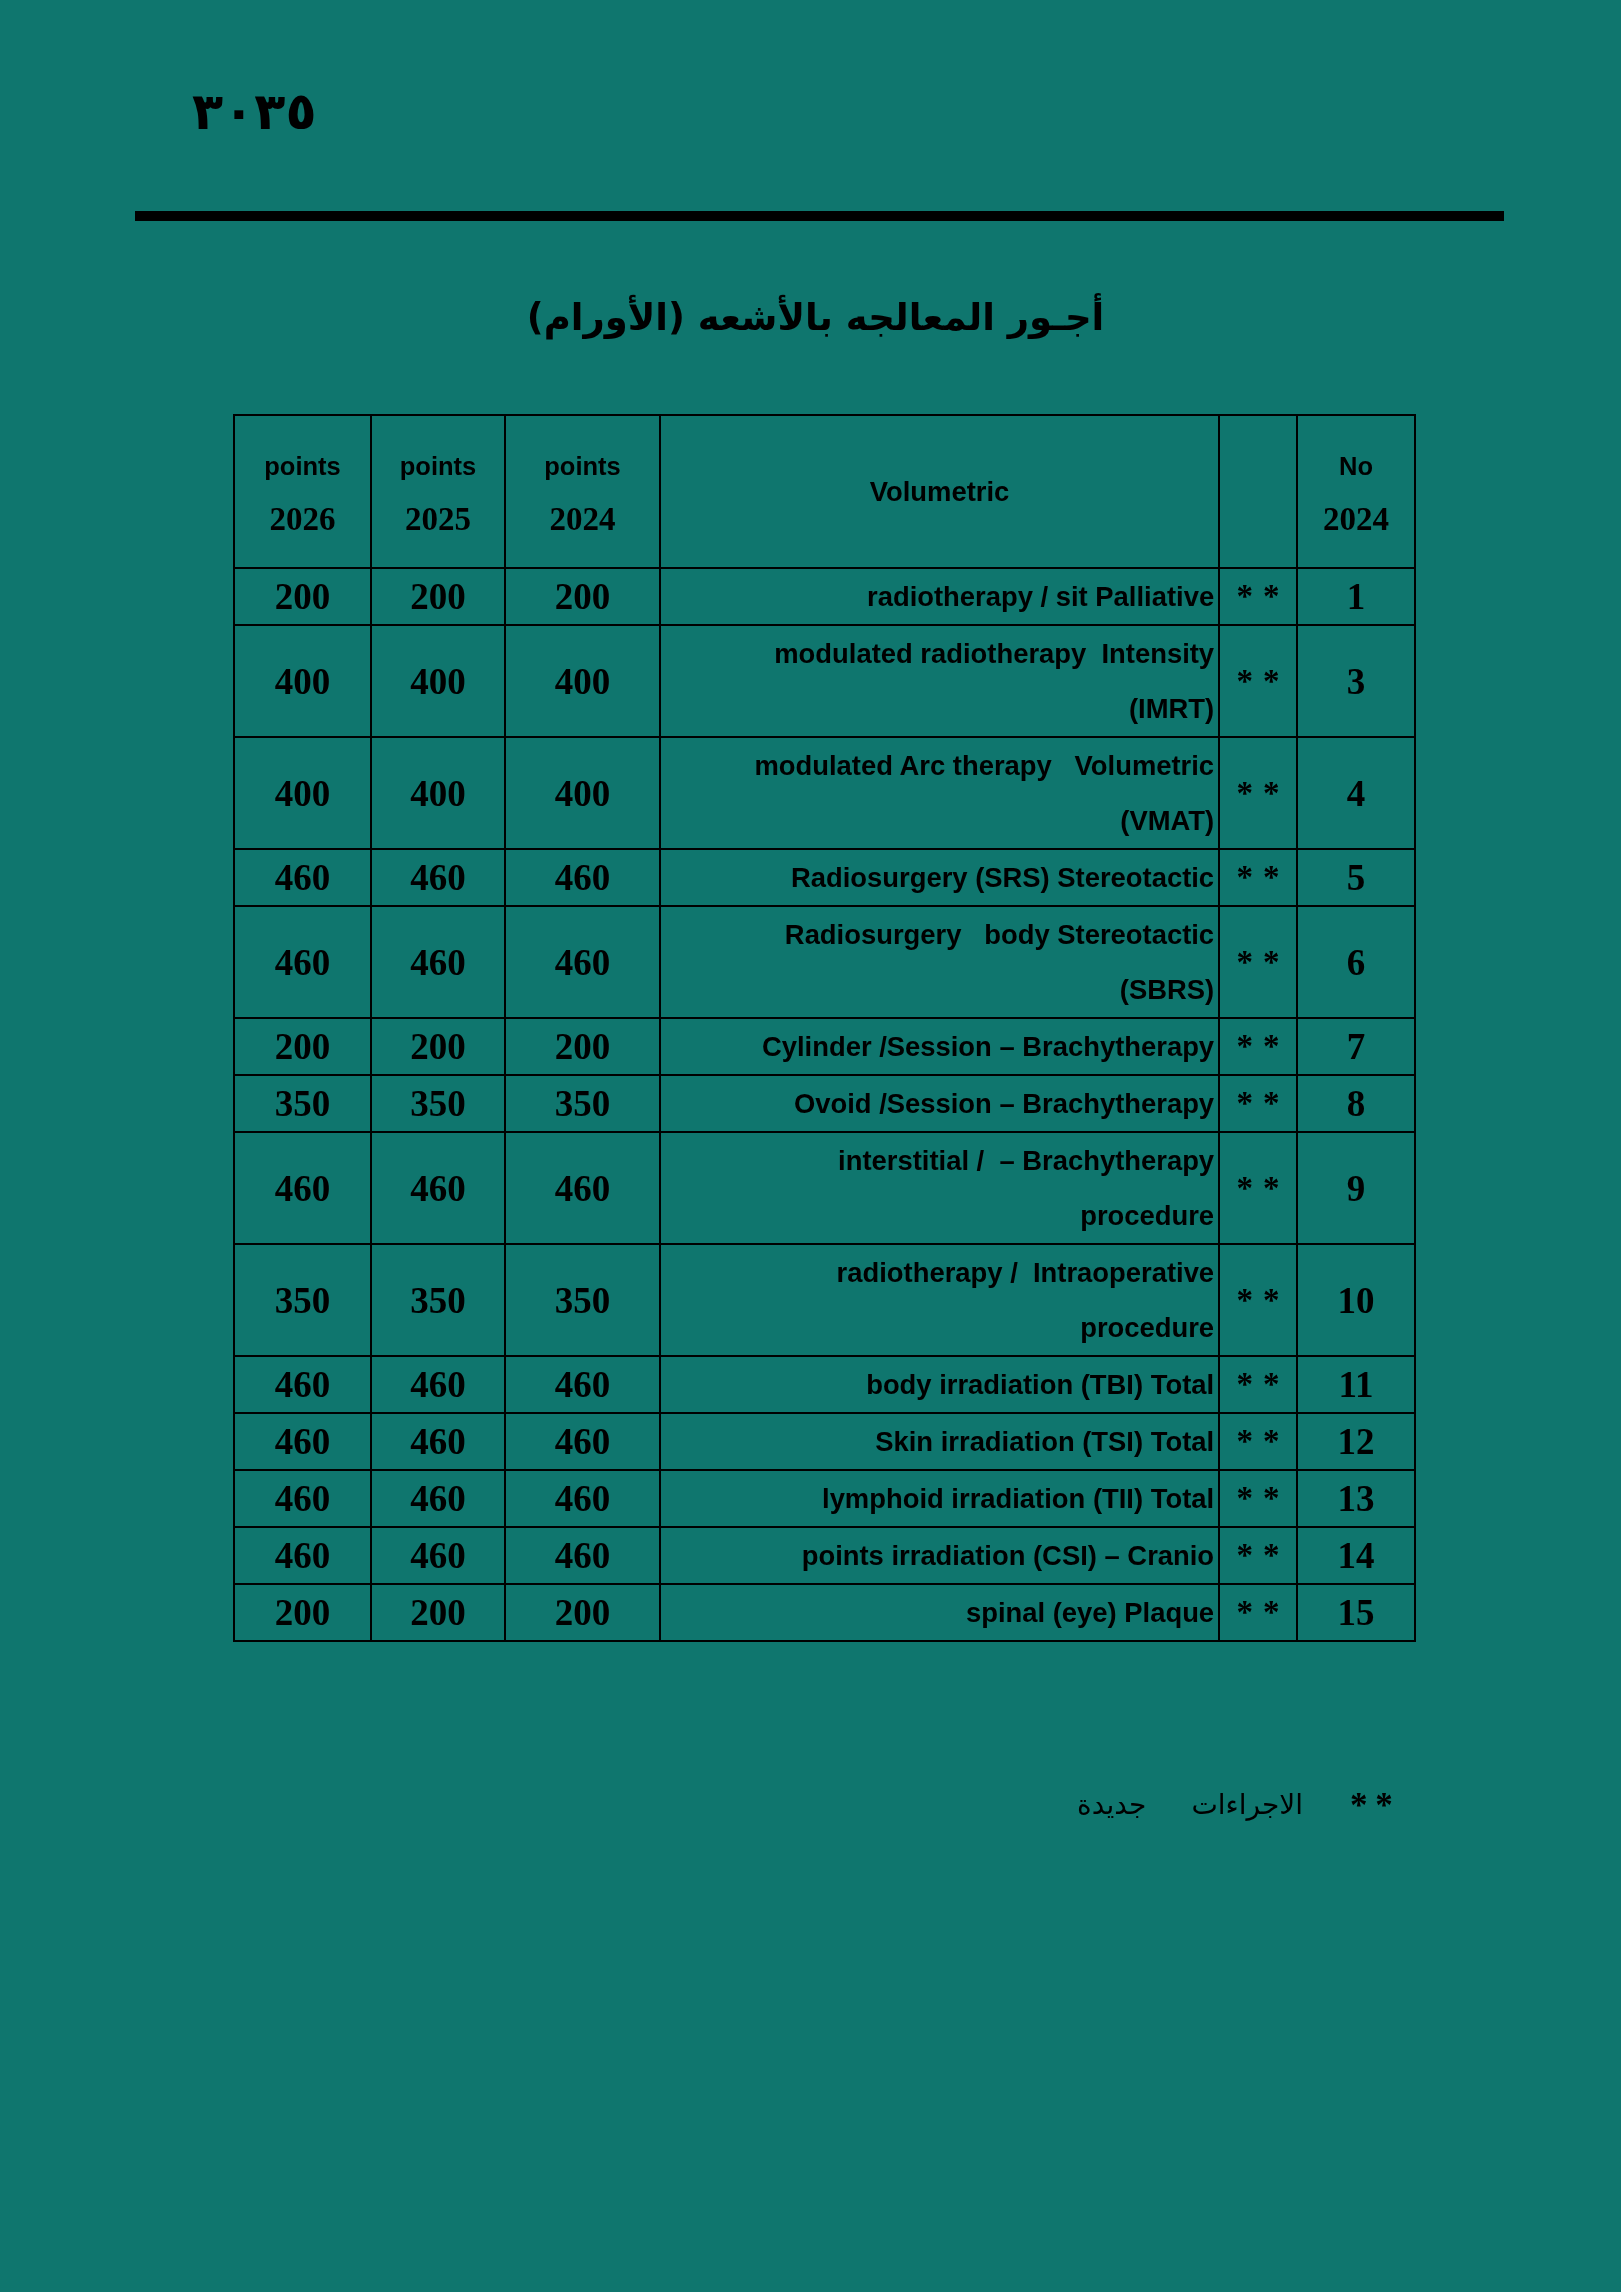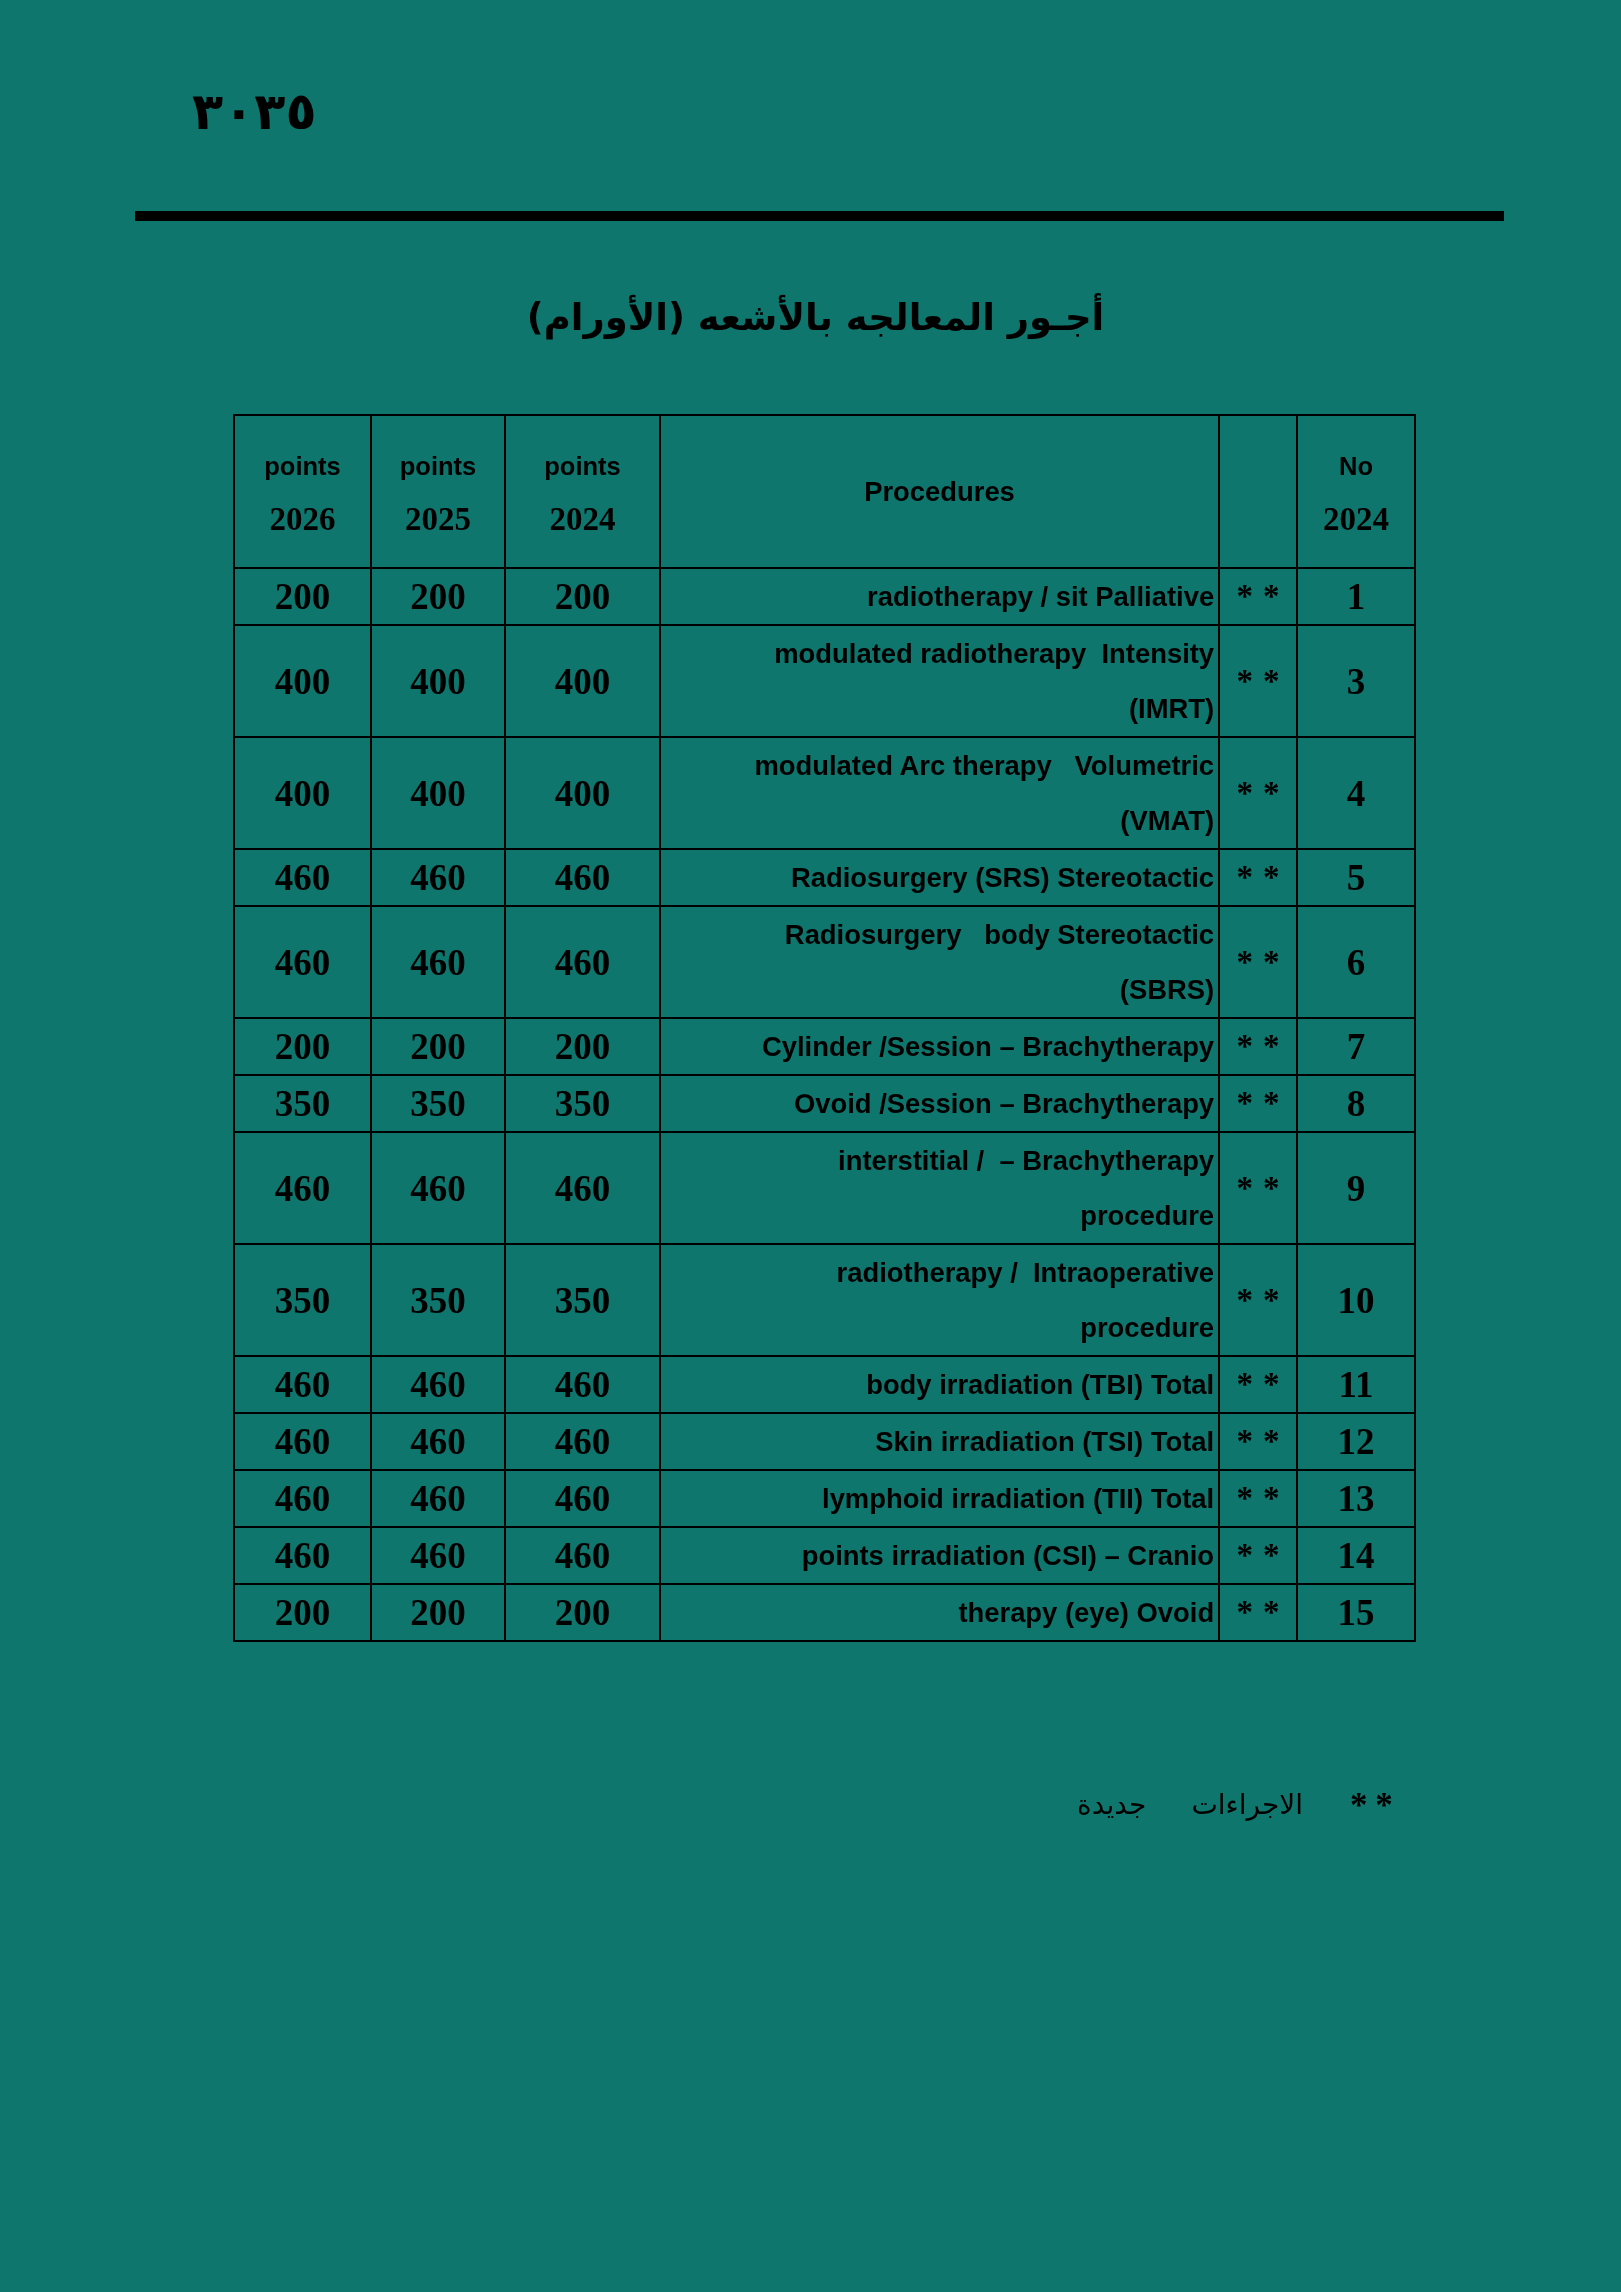--- a/index.html
+++ b/index.html
@@ -92,21 +92,21 @@
         </th>
         <th>
           <div class="hlabel">points</div>
           <div class="hyear">2025</div>
         </th>
         <th>
           <div class="hlabel">points</div>
           <div class="hyear">2024</div>
         </th>
         <th>
-          <div class="hproc">Procedures</div>
+          <div class="hproc">Volumetric</div>
         </th>
         <th></th>
         <th>
           <div class="hlabel">No</div>
           <div class="hyear">2024</div>
         </th>
       </tr>
     </thead>
     <tbody>
       <tr style="height:56px">
@@ -242,21 +242,21 @@
             <div class="proc-text">points irradiation (CSI) – Cranio</div>
           </td>
         <td class="stars">**</td>
         <td class="no">14</td>
       </tr>
       <tr style="height:57px">
         <td class="num">200</td>
         <td class="num">200</td>
         <td class="num">200</td>
         <td class="proc">
-            <div class="proc-text">therapy (eye) Ovoid</div>
+            <div class="proc-text">spinal (eye) Plaque</div>
           </td>
         <td class="stars">**</td>
         <td class="no">15</td>
       </tr>
     </tbody>
   </table>
 
   <span class="fn-stars">**</span>
   <span class="fn-text">الاجراءات  جديدة</span>
 

